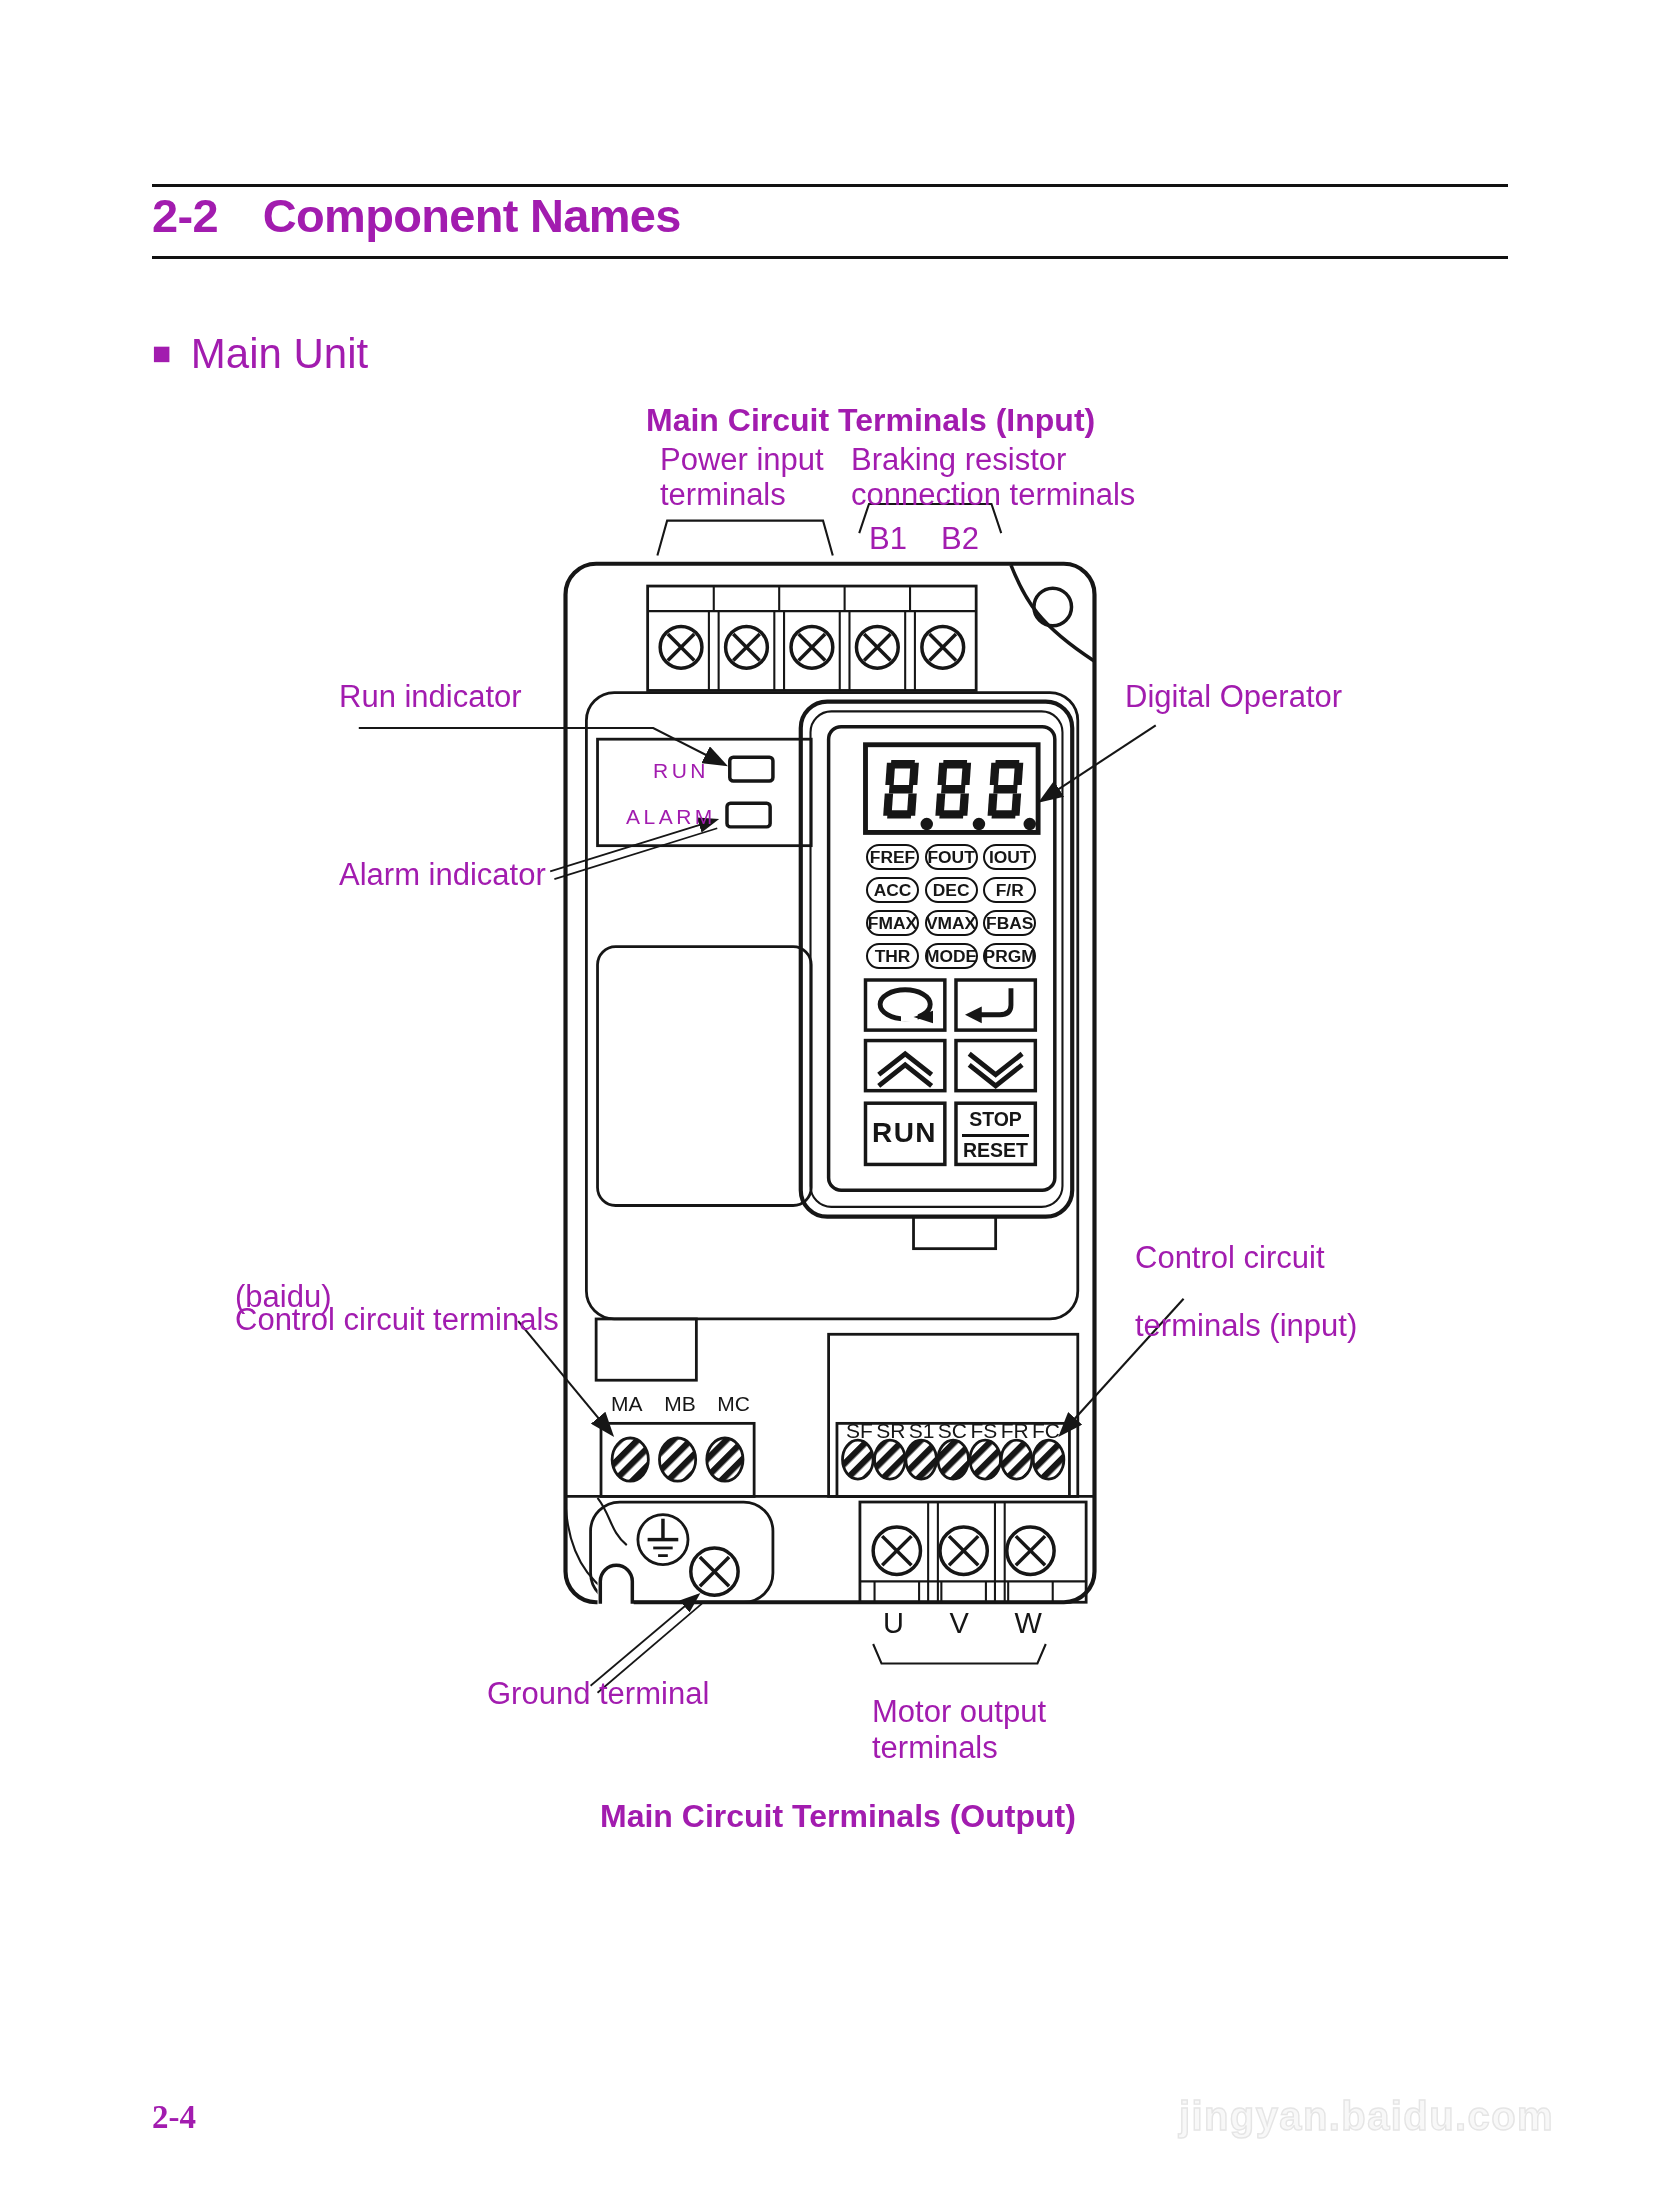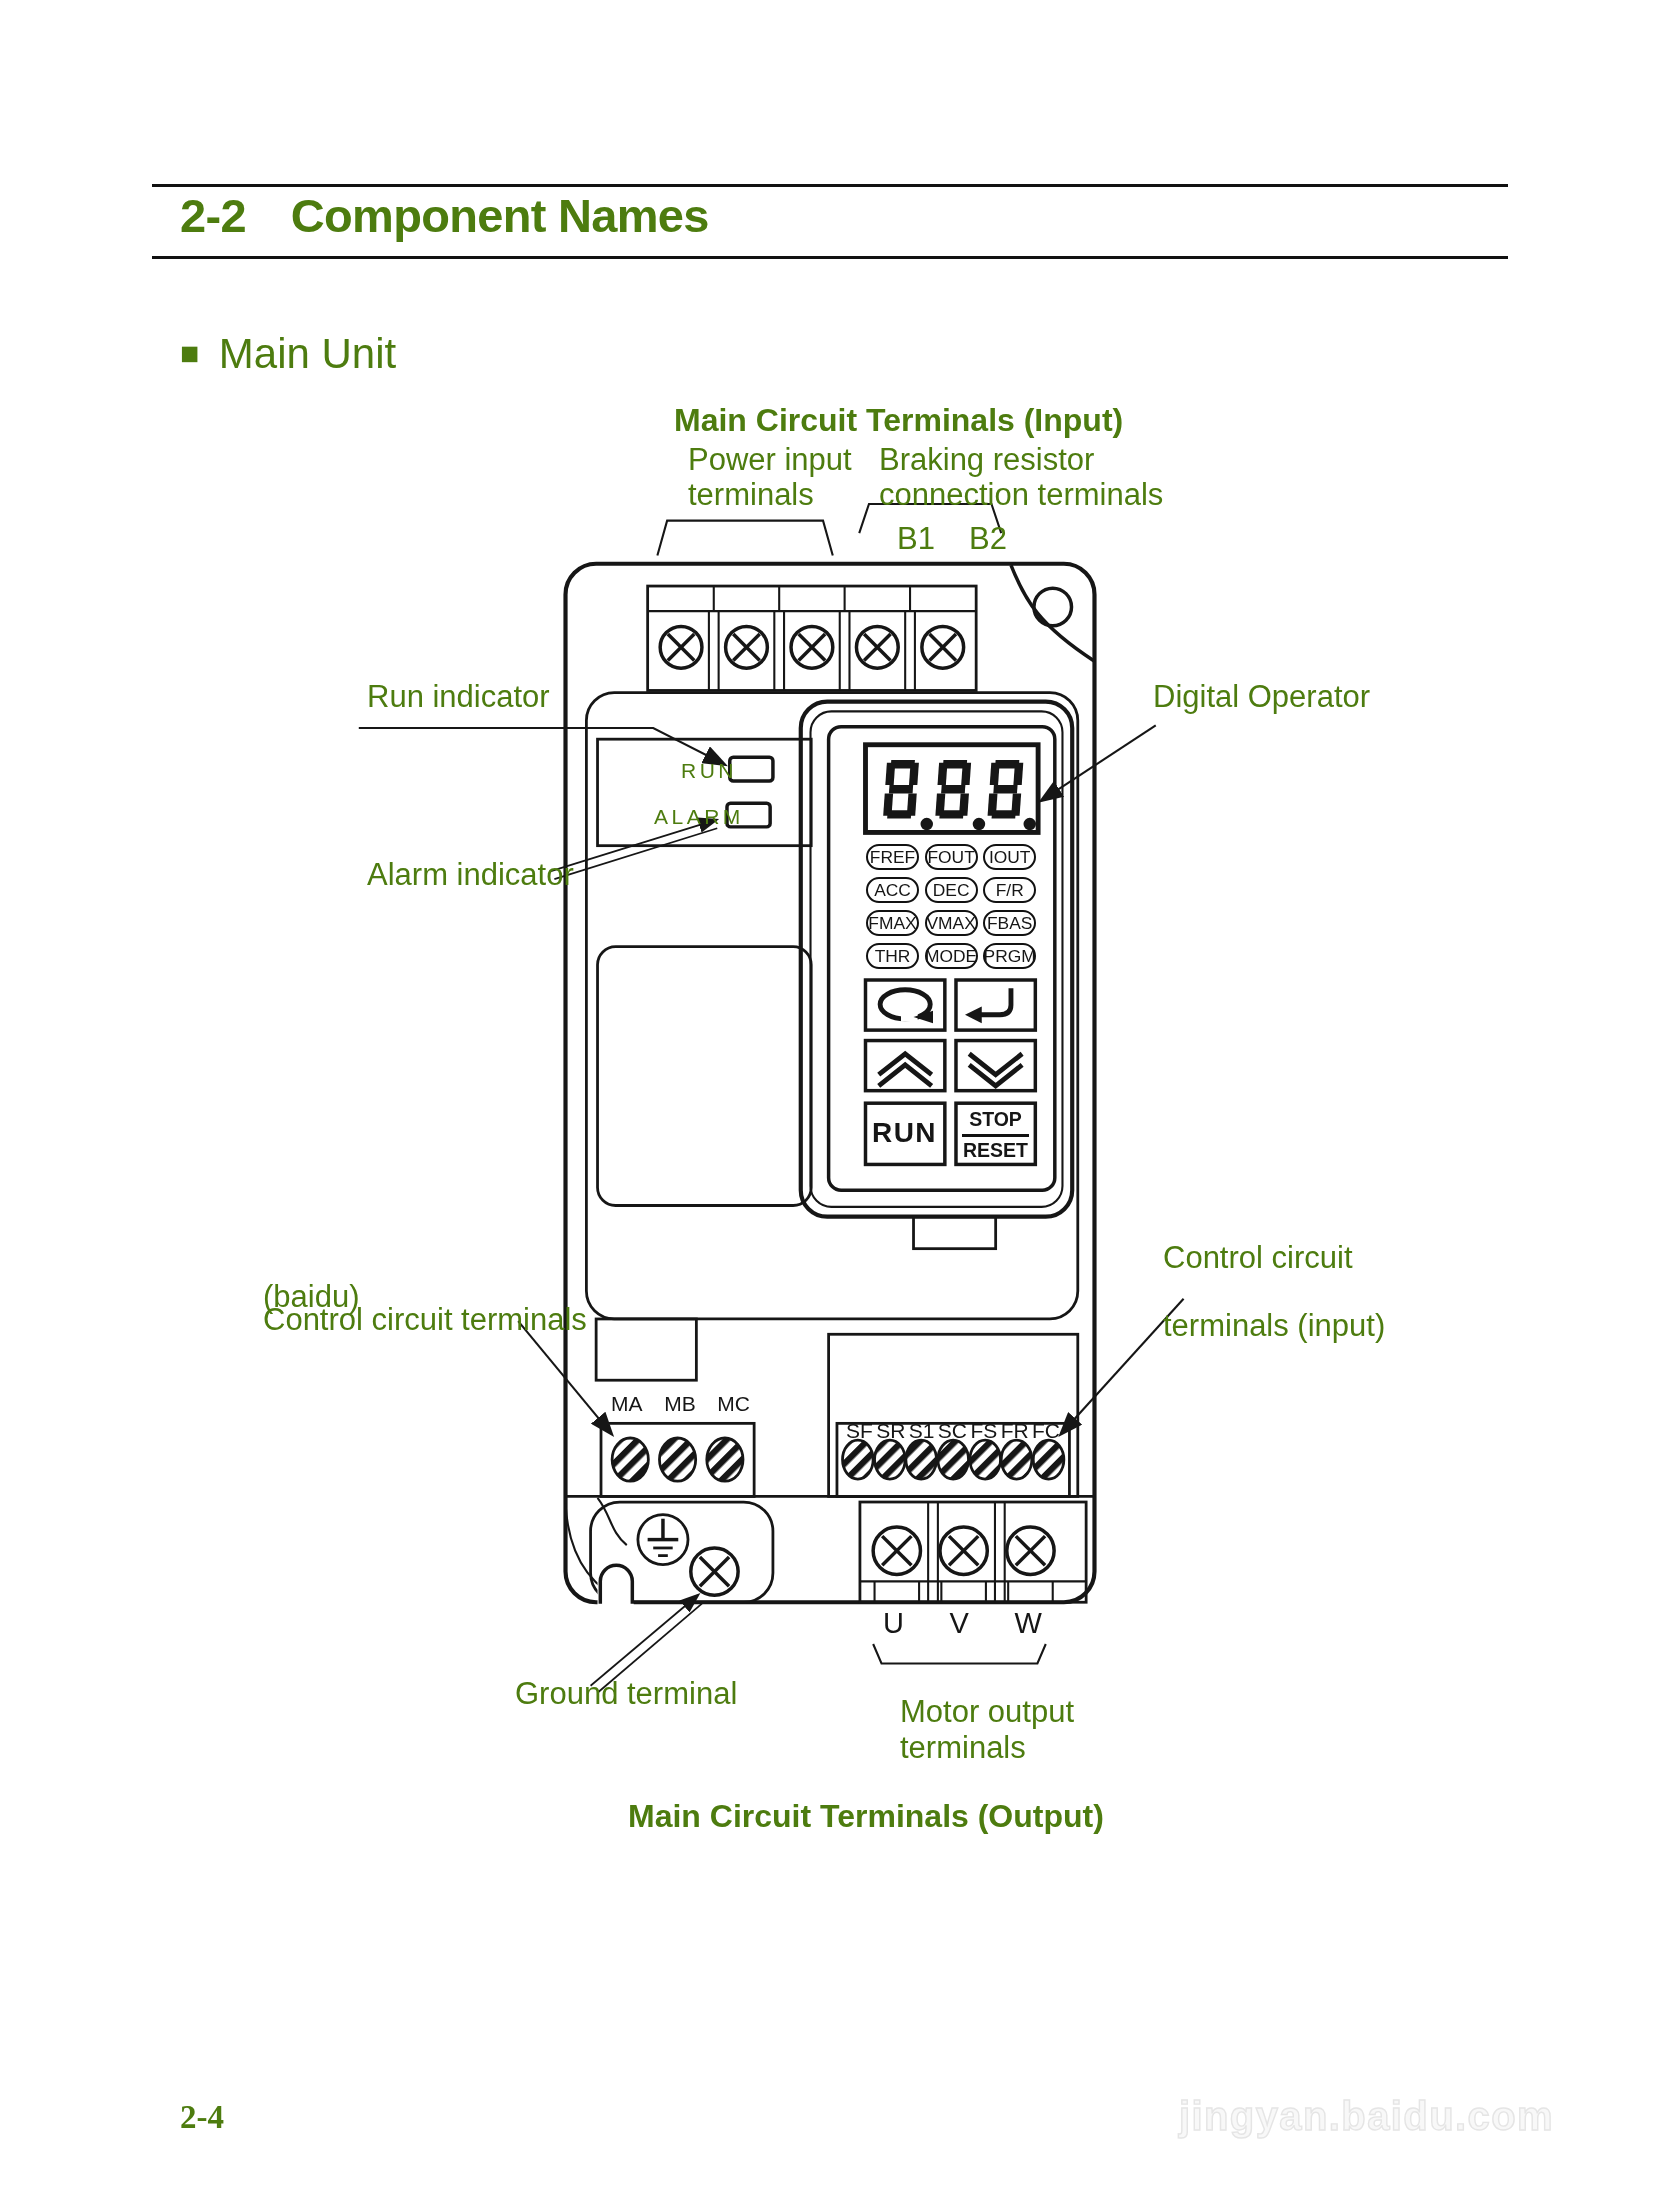--- a/index.html
+++ b/index.html
@@ -1,30 +1,30 @@
 <!DOCTYPE html>
 <html style="font-size:11px"><head>
 <meta charset="utf-8">
 <style>
   html,body{margin:0;padding:0;background:#888;}
   .page{position:relative;width:1660px;height:2205px;background:#ffffff;overflow:hidden;
         font-family:"Liberation Sans",sans-serif;color:#161616;}
-  .t{position:absolute;white-space:nowrap;color:#4d7c0f;line-height:1.0;margin-left:28px;}
+  .t{position:absolute;white-space:nowrap;color:#a21caf;line-height:1.0;}
   .s44{font-size:31px;}
   .b46{font-size:32px;font-weight:bold;}
   .h68{font-size:47px;font-weight:bold;letter-spacing:-0.7px;}
   .h60{font-size:42px;font-weight:normal;}
   .rule{position:absolute;background:#111;height:2.8px;}
   .art{position:absolute;left:0;top:0;}
   .op-grid{position:absolute;left:866px;top:844px;width:170px;
            display:grid;grid-template-columns:repeat(3,53px);grid-auto-rows:26px;
            column-gap:5.6px;row-gap:7px;}
   .op-cell{box-sizing:border-box;border:2.8px solid #111;border-radius:13px;
            display:flex;align-items:center;justify-content:center;
-           font-size:17.4px;font-weight:normal;letter-spacing:0px;}
+           font-size:17.4px;font-weight:bold;letter-spacing:0px;}
   .ledrow{font-size:21px;letter-spacing:3.5px;}
   .termrow{position:absolute;display:flex;justify-content:space-between;font-size:21px;align-items:center;}
   .uvw{position:absolute;display:flex;justify-content:space-between;font-size:29px;}
   .runbtn{position:absolute;left:865px;top:1117px;width:79px;text-align:center;
           font-size:28px;font-weight:bold;letter-spacing:1.4px;}
   .stopbtn{position:absolute;left:956px;top:1108px;width:79px;text-align:center;
            font-size:19.5px;font-weight:bold;}
   .stopbtn .bar{width:67px;height:2.8px;background:#111;margin:2.8px auto 2.8px auto;}
   .pagenum{font-family:"Liberation Serif",serif;font-size:33px;font-weight:bold;}
   .wm{position:absolute;left:1178px;top:1964px;display:flex;align-items:flex-end;

